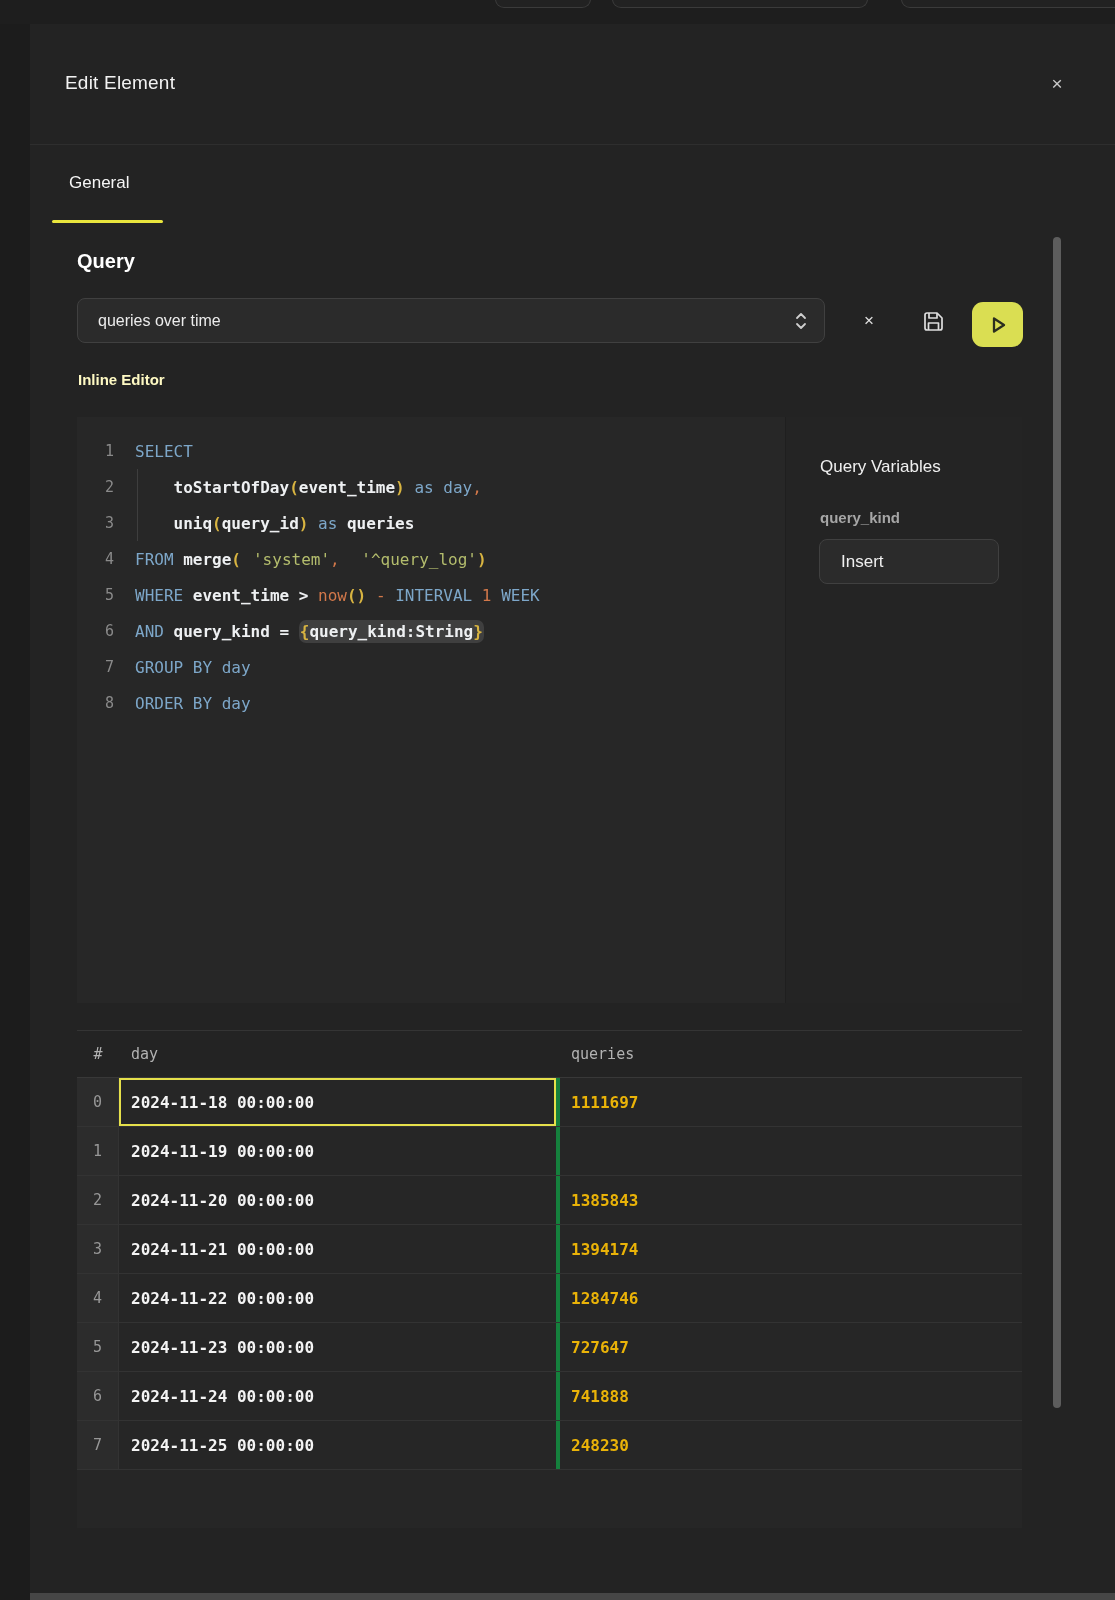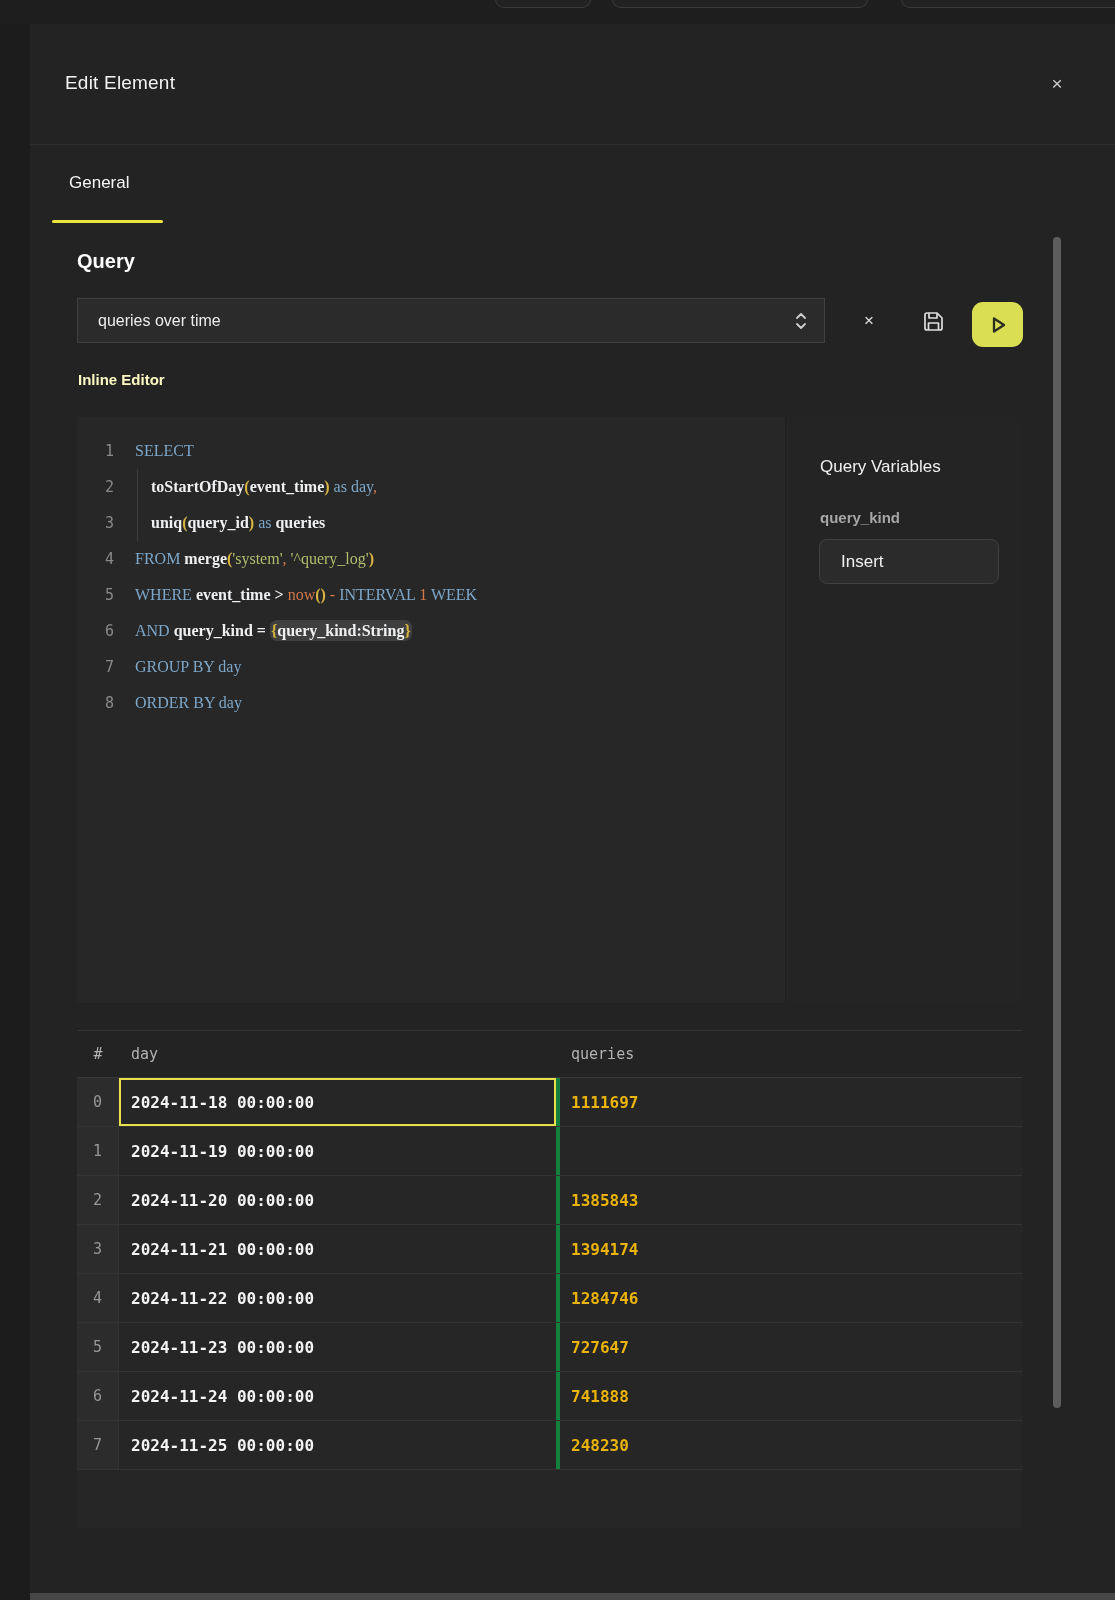--- a/index.html
+++ b/index.html
@@ -30,43 +30,43 @@
             color:#c9c9c9; font-size:19px; line-height:28px; text-align:center; cursor:pointer; }
   .m-divider{ position:absolute; top:120px; left:0; right:0; height:1px; background:#2e2e2e; }
 
   .tab{ position:absolute; left:39px; top:149px; font-size:17px; color:#f5f5f5; cursor:pointer; }
   .tab-underline{ position:absolute; left:22px; top:196px; width:111px; height:3px; border-radius:2px; background:var(--underline); }
 
   .q-heading{ position:absolute; left:47px; top:226px; font-size:20px; font-weight:700; color:#ffffff; }
 
   
   .sel-box{ position:absolute; left:47px; top:274px; width:748px; height:45px; background:#2b2b2b;
-            border:1px solid #404040; border-radius:0; display:flex; align-items:center; cursor:pointer; }
+            border:1px solid #404040; border-radius:8px; display:flex; align-items:center; cursor:pointer; }
   .sel-text{ padding-left:20px; font-size:16px; color:#ececec; flex:1; }
   .sel-chevron{ width:14px; height:20px; margin-right:16px; flex:none; }
   .icon-btn{ position:absolute; width:28px; height:28px; top:283px; border:none; background:transparent;
              display:flex; align-items:center; justify-content:center; cursor:pointer; }
   .clear-btn{ left:825px; color:#e2e2e2; font-size:17px; }
   .save-btn{ left:889px; }
   .run-btn{ position:absolute; left:942px; top:278px; width:51px; height:45px; background:var(--accent);
             border:none; border-radius:11px; display:flex; align-items:center; justify-content:center; cursor:pointer; }
 
   .inline-label{ position:absolute; left:48px; top:347px; font-size:15px; font-weight:700; color:#fef9c3; }
 
   
   .editor{ position:absolute; left:47px; top:393px; width:945px; height:586px; background:#272727; }
   .code-area{ position:absolute; left:0; top:0; width:708px; height:100%; padding-top:16px; overflow:hidden; }
   .indent-guide{ position:absolute; left:60px; top:52px; width:1px; height:72px; background:#3e3e3e; }
   .cl{ height:36px; display:flex; align-items:center; font-family:"DejaVu Sans Mono", monospace; font-size:16px; }
   .ln{ width:37px; flex:none; text-align:right; color:#8a8a8a; font-size:15px; }
-  .lc{ padding-left:21px; white-space:pre; color:#e8e8e8;font-family:Liberation Serif, serif; }
+  .lc{ padding-left:21px; white-space:pre; color:#e8e8e8; }
   .tk-kw{ color:#7da7c9; }
   .tk-id{ color:#eef0f2; font-weight:700; }
   .tk-br{ color:#d8b441; font-weight:700; }
-  .tk-str{ color:#b4bd6d; }
+  .tk-str{ color:#b4bd6d;margin-left:12px; }
   .tk-op{ color:#d2784a; }
   .tk-pl{ color:#e8e8e8; }
   .hl{ background:#3f3f3f; border-radius:7px; padding:2px 1px; }
 
   .qvars{ position:absolute; left:708px; top:0; right:0; bottom:0; background:#242424; border-left:1px solid #1f1f1f; }
   .qv-heading{ position:absolute; left:34px; top:40px; font-size:17px; font-weight:500; color:#f0f0f0; }
   .qv-name{ position:absolute; left:34px; top:92px; font-size:15px; font-weight:700; color:#a6a6a6; }
   .qv-insert{ position:absolute; left:33px; top:122px; width:180px; height:45px; background:#2b2b2b;
               border:1px solid #404040; border-radius:8px; color:#f0f0f0; font-size:17px;
               font-family:"Liberation Sans", sans-serif; text-align:left; padding-left:21px; cursor:pointer; }

